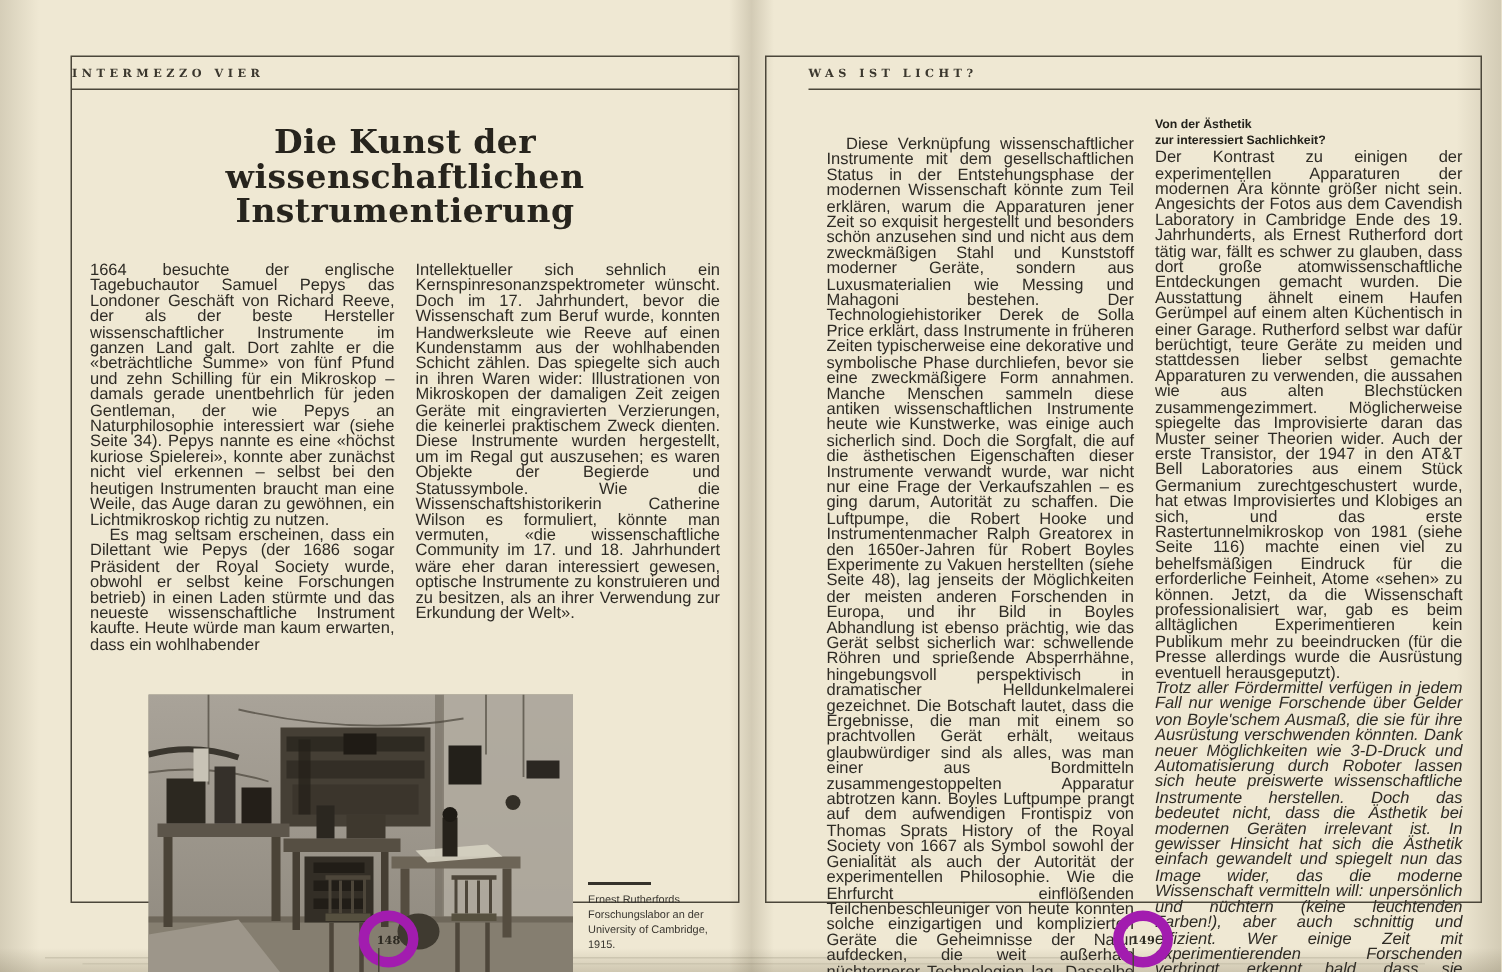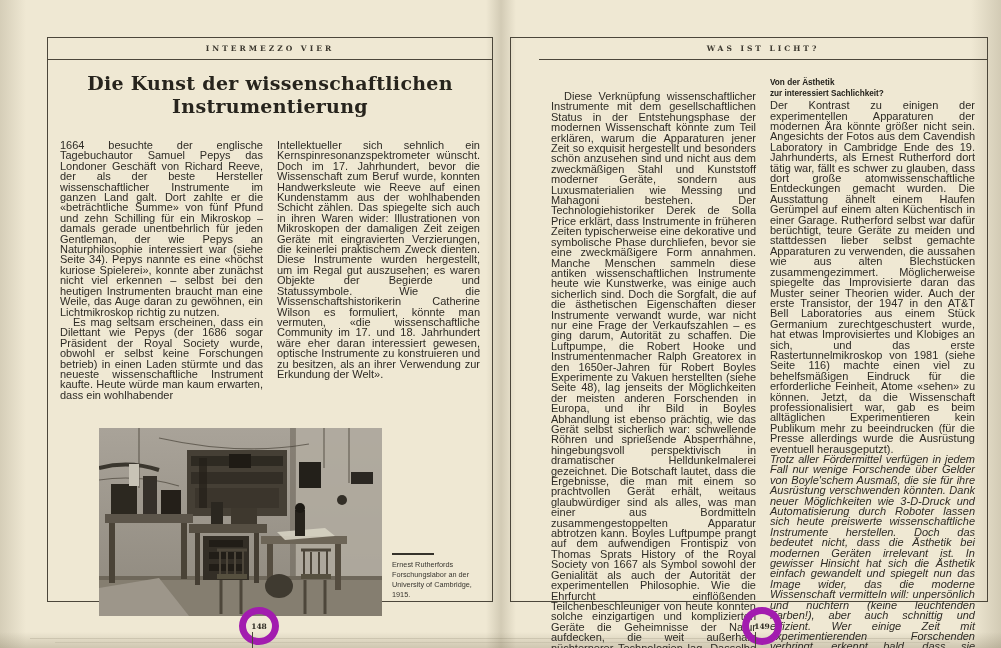--- a/index.html
+++ b/index.html
@@ -24,33 +24,33 @@
   .page{
     position:absolute;top:37px;height:563px;
     border:1px solid #4b463a;
     background:transparent;
   }
   .page.left{left:47px;width:444px;}
   .page.right{left:510px;width:448px;padding-left:28px;}
 
   .running-band{
     height:21px;border-bottom:1px solid #4b463a;
-    display:flex;align-items:center;justify-content:center;
+    display:flex;align-items:center;
   }
   .running-head{
     font-family:"DejaVu Serif",serif;
     font-size:7.5px;font-weight:bold;letter-spacing:3px;
     color:#3b372e;text-transform:uppercase;
   }
   .page-content{padding:12px 12px 0 12px;}
 
   .chapter-title{
-    text-align:center;
+    margin-top:12px;text-align:center;
     font-family:"DejaVu Serif",serif;font-weight:bold;
-    font-size:19px;line-height:23px;color:#27241d;
+    font-size:22px;line-height:23px;color:#27241d;
     letter-spacing:.3px;
   }
   .cols{display:flex;gap:14px;margin-top:22px;}
   .col{flex:1;min-width:0;}
   .body-text{
     font-size:11px;line-height:10.4px;text-align:justify;
     color:#2e2b25;margin:0;
     -webkit-hyphens:auto;hyphens:auto;
   }
   .body-text + .body-text.indent{text-indent:13px;}

